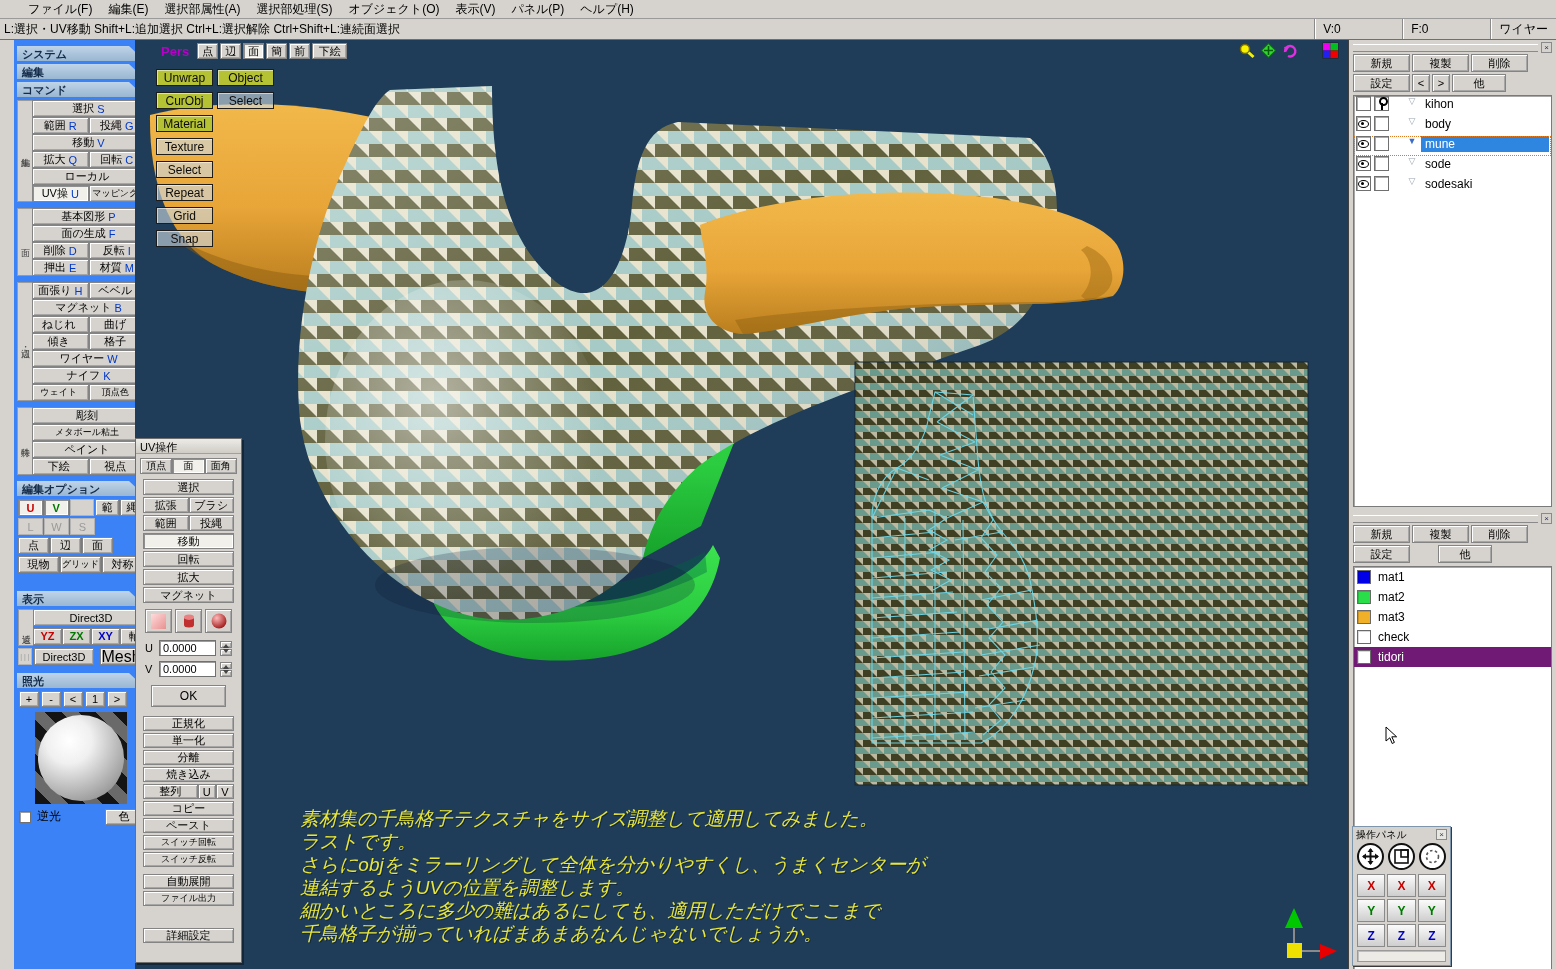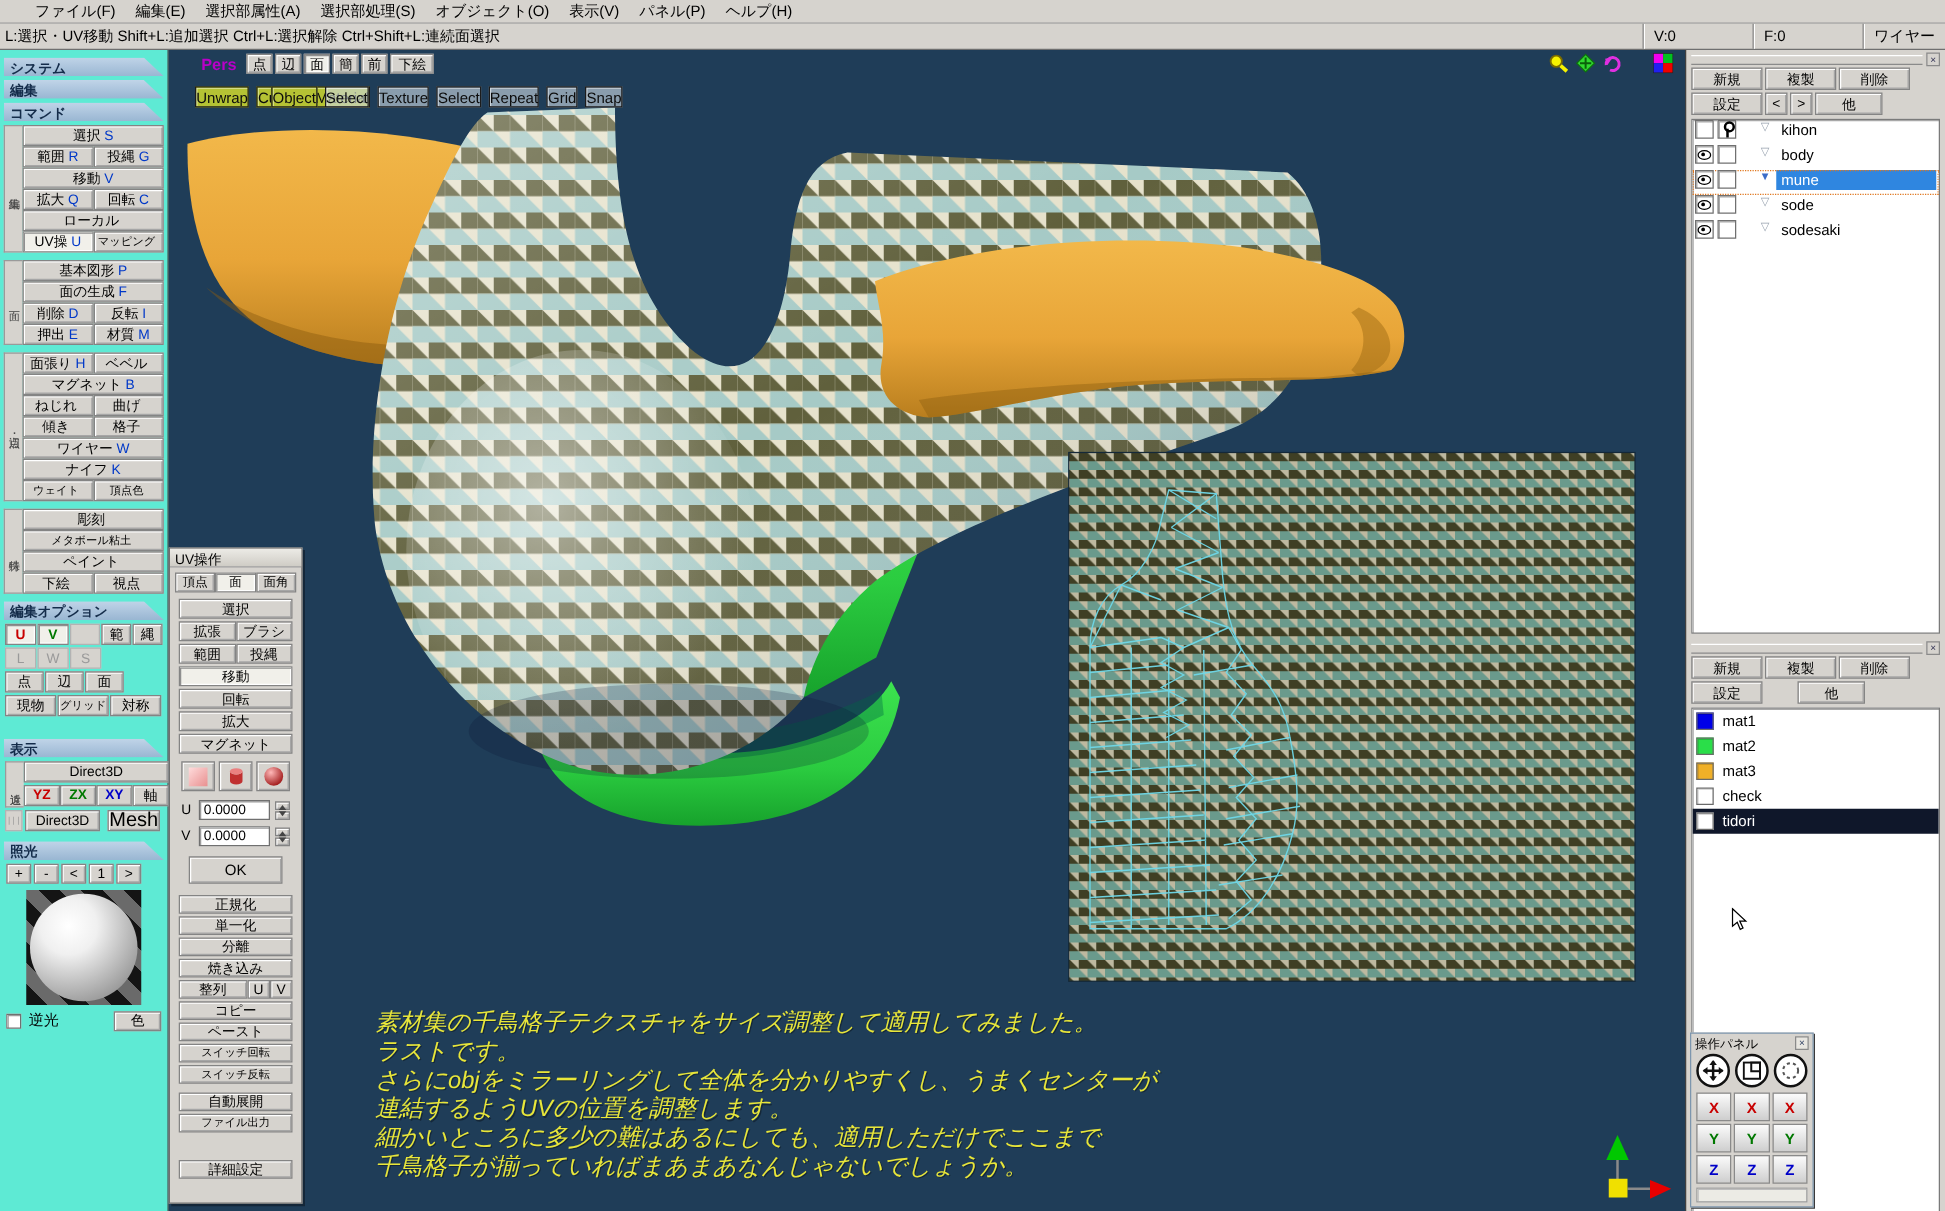--- a/index.html
+++ b/index.html
@@ -17,21 +17,21 @@
 
   
   #menubar{height:19px;display:flex;align-items:center;padding:0 20px;border-bottom:1px solid #9a9a9a;background:#d6d3ce}
   .menu-item{padding:2px 8px}
   #hintbar{height:21px;display:flex;align-items:center;border-bottom:1px solid #6f6f6f;background:#d6d3ce;padding-left:4px}
   #hint-text{flex:1}
   .stat{border-left:1px solid #8a8a8a;box-shadow:inset 1px 0 0 #fff;padding:2px 8px;min-width:88px;height:100%;display:flex;align-items:center}
   .stat.lock{min-width:62px}
 
   
-  #sidebar{position:absolute;left:0;top:40px;width:135px;bottom:0;background:#5eead4;border-right:1px solid #404040;padding:4px 2px 0}
+  #sidebar{position:absolute;left:14px;top:40px;width:135px;bottom:0;background:#3b82f6;border-right:1px solid #404040;padding:4px 2px 0}
   .banner{height:15px;margin:2px 1px 3px;background:linear-gradient(#c0d4e8,#99b6d2);color:#142c4a;font-weight:bold;font-size:11px;
           padding:1px 5px 0;clip-path:polygon(0 0,calc(100% - 16px) 0,100% 100%,0 100%)}
   .cgroup{display:flex;margin:1px 1px 6px}
   .vtab{width:15px;border:1px solid #9a9a9a;border-right:none;background:#d6d3ce;writing-mode:vertical-rl;text-orientation:upright;
         font-size:9px;color:#444;display:flex;align-items:center;justify-content:center}
   .btns{flex:1;display:flex;flex-wrap:wrap;align-content:flex-start}
   .cbtn{height:17px}
   .w1{width:100%}.w2{width:50%}
   .eorow{display:flex;gap:1px;margin:2px 2px 1px}
   .sq{width:25px;height:17px}.sq2{width:24px;height:17px}.sq3{width:31px;height:17px}.sq4{width:41px;height:17px}
@@ -47,21 +47,21 @@
   .chk{width:12px;height:12px;background:#fff;border:1px solid #707070;box-shadow:inset 1px 1px 0 #9c9c9c;margin-right:4px}
   .spacer{flex:1}
 
   
   #viewport{position:absolute;left:135px;top:40px;width:1213px;height:929px;background:#1f3d58;overflow:hidden}
   #scene{position:absolute;inset:0}
   #vp-toolbar{position:absolute;left:26px;top:3px;display:flex;align-items:center;gap:3px}
   #pers{color:#b800c8;font-weight:bold;font-size:13px;margin-right:5px}
   .vbtn{height:16px;min-width:21px;padding:0 3px}
   .vbtn.wide{min-width:35px}
-  .ovl-col{position:absolute;display:flex;flex-direction:row;gap:6px;width:57px}
+  .ovl-col{position:absolute;display:flex;flex-direction:column;gap:6px;width:57px}
   #ovl1{left:21px;top:29px}
   #ovl2{left:82px;top:29px}
   .ovl{height:17px;border:1px solid #1c1c1c;background:rgba(205,216,226,.62);font-size:12px;color:#0c0c0c;
        display:flex;align-items:center;justify-content:center;box-shadow:inset 1px 1px 0 rgba(255,255,255,.55)}
   .ovl.on{background:#b5c234}
   .vp-ico{position:absolute;top:2px}
   #caption{position:absolute;left:165px;top:767px;color:#e8e63a;font-style:italic;font-size:19px;line-height:23px;
            white-space:nowrap;text-shadow:1px 1px 0 rgba(0,0,0,.35)}
 
   
@@ -114,21 +114,21 @@
   .ico-key.on{display:block}
   .ico-key.on::before{content:"";position:absolute;left:4px;top:0;width:5px;height:5px;border:2px solid #000;border-radius:50%}
   .ico-key.on::after{content:"";position:absolute;left:6px;top:6px;width:2px;height:7px;background:#000;
         box-shadow:2px 2px 0 -1px #000,2px 4px 0 -1px #000}
   .tri{width:12px;margin:0 3px 0 14px;font-size:9px;color:#9aa4b0;text-align:center}
   .tri.closed::before{content:"▽"}
   .tri.open::before{content:"▼";color:#3a6cc8}
   .obj-name{flex:1;font-size:12px;padding:1px 4px}
   .obj-row.selected .obj-name{background:#2f86e0;color:#fff}
   .mat-row{height:20px;display:flex;align-items:center;padding:0 3px}
-  .mat-row.selected{background:#0f172a;color:#fff}
+  .mat-row.selected{background:#701a75;color:#fff}
   .swatch{width:14px;height:14px;border:1px solid #6a6a6a;box-shadow:inset 1px 1px 0 rgba(0,0,0,.15);margin-right:7px;background:#fff}
   .mat-name{font-size:12px}
 
   
   #oppanel{position:absolute;left:1352px;top:826px;width:99px;height:140px;background:#d6d3ce;border:1px solid #7d96ae;
            box-shadow:1px 1px 0 #3a3a3a;z-index:30}
   .op-title{height:15px;display:flex;align-items:center;justify-content:space-between;padding:1px 3px;font-size:10px}
   .op-x{width:11px;height:11px;border:1px solid #8a8a8a;background:#e8e6e0;font-size:8px;line-height:9px;text-align:center;color:#346}
   .op-tools{display:flex;justify-content:space-between;padding:1px 4px}
   .circ{width:27px;height:27px;border-radius:50%;border:2px solid #111;background:#fff;display:flex;align-items:center;justify-content:center}

